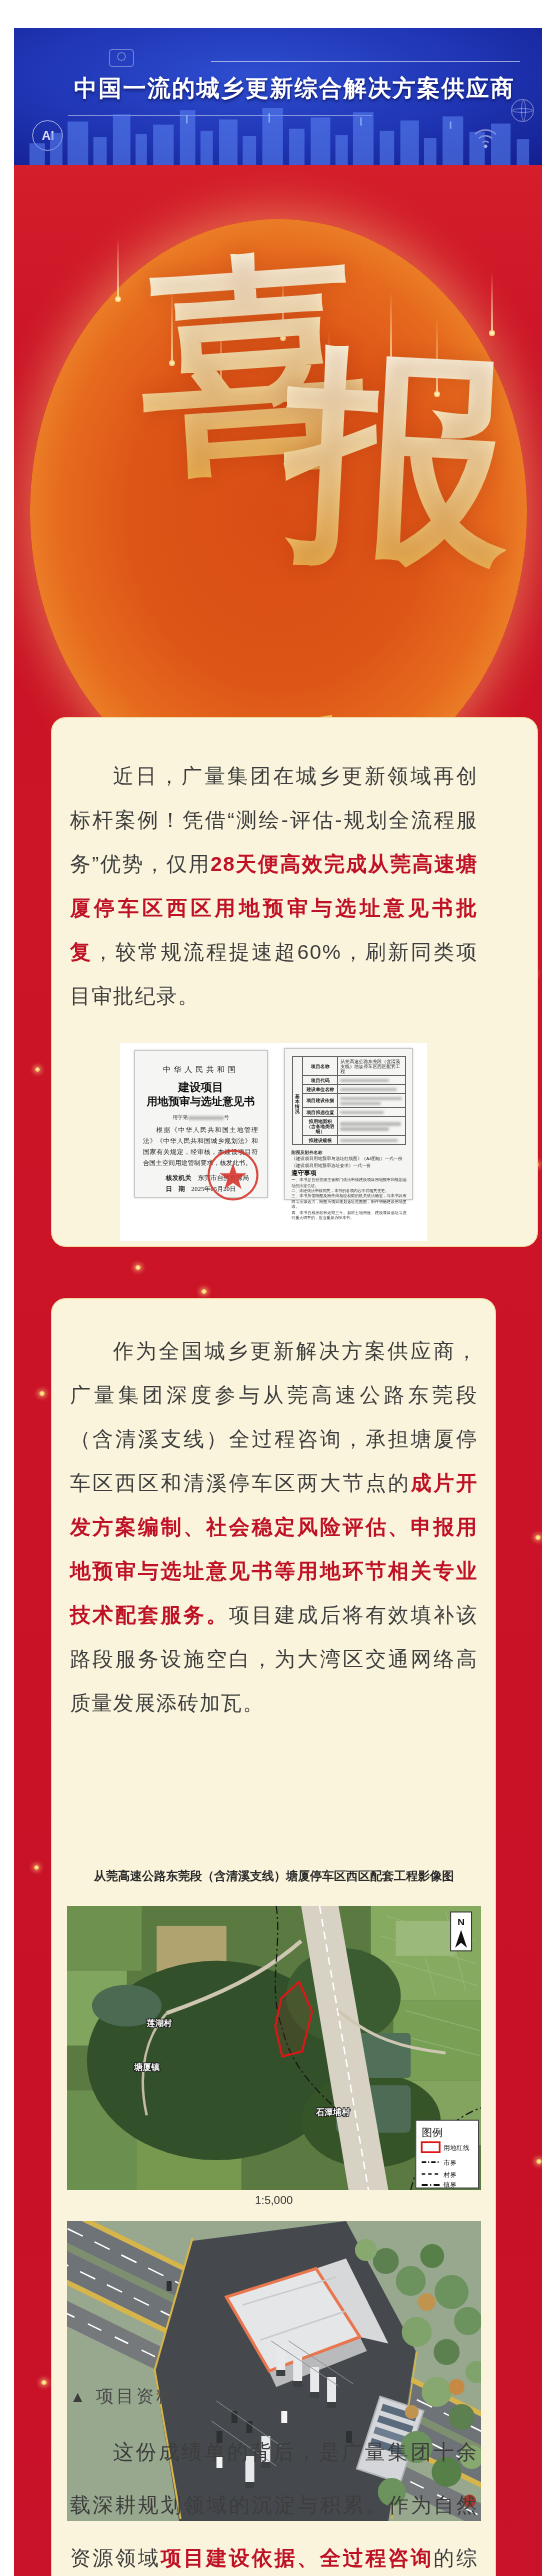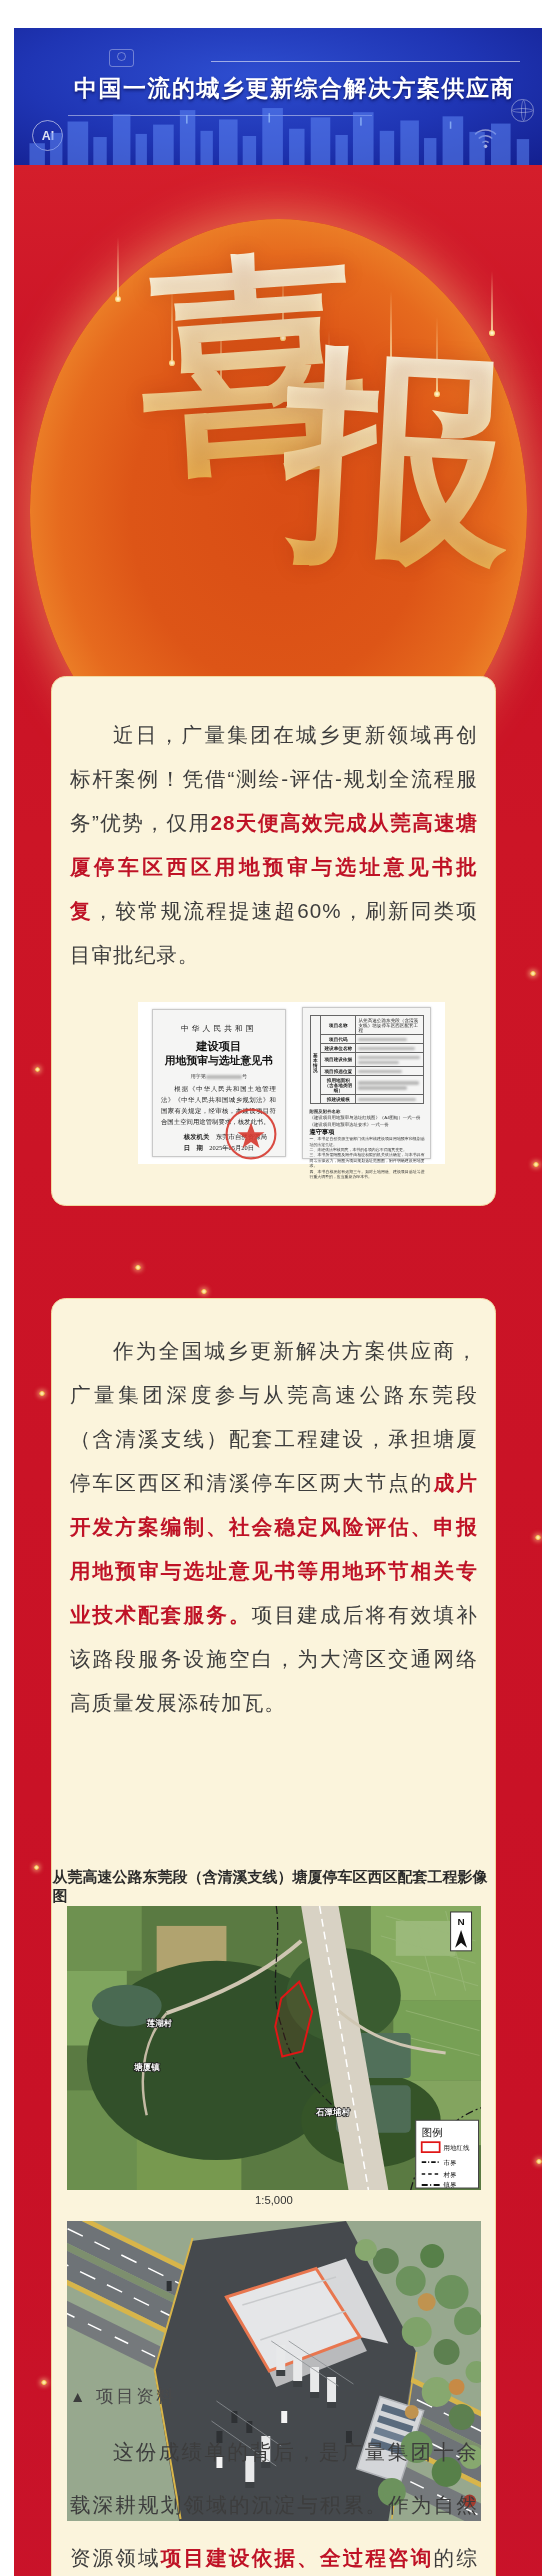--- a/index.html
+++ b/index.html
@@ -50,31 +50,31 @@
   .streak{width:1.5px;background:linear-gradient(180deg,rgba(255,230,170,0),rgba(255,230,170,.85));}
   .streak:after{content:"";position:absolute;left:-2.1px;bottom:-3.1px;width:5.7px;height:5.7px;border-radius:50%;
     background:radial-gradient(circle,#fff3cf 20%,#f7c768 70%,rgba(247,199,104,0) 100%);}
   .skyline-poster{left:46px;top:581px;width:435px;height:118px;}
   .sparkle{width:5.2px;height:5.2px;border-radius:50%;
     background:radial-gradient(circle,#ffe9ae 20%,#f2b84d 60%,rgba(242,184,77,0) 100%);
     box-shadow:0 0 4.6px 1.5px rgba(255,220,150,.55);}
 
   
   .card{background:#fbf4dc;border:1.5px solid #f2d9a2;border-radius:14.4px;}
-  .card1{left:37px;top:511px;width:443px;height:528px;}
+  .card1{left:37px;top:552px;width:443px;height:528px;padding-left:42px;}
   .card2{left:37px;top:1133px;width:443px;height:1535px;}
   .para{color:#3d3d3d;font-size:20.6px;line-height:44px;text-align:justify;
     letter-spacing:1px;text-indent:43px;}
   .hl{color:#bf1226;font-weight:bold;}
   .p1{left:17.5px;top:36px;width:408px;}
   .p2{left:17.5px;top:30px;width:408px;}
   .p3{left:17.5px;top:1126px;width:408px;line-height:53px;}
 
   
-  .cert{left:68px;top:325px;width:307px;height:162px;background:#ffffff;margin-left:18px;}
+  .cert{left:68px;top:325px;width:307px;height:198px;background:#ffffff;}
   .cert-page{background:#f5f5f4;border:0.5px solid #c9c9c9;box-shadow:0 0 2.1px rgba(0,0,0,.18);}
   .cert-left{left:13.4px;top:7.2px;width:132px;height:146px;}
   .cert-right{left:164px;top:5.2px;width:127px;height:150px;}
   .cl-country{top:13.4px;width:100%;text-align:center;font-size:7.7px;letter-spacing:3.1px;color:#222;
     font-family:"Liberation Serif", serif;}
   .cl-title1{top:29px;width:100%;text-align:center;font-size:11.3px;font-weight:bold;color:#111;
     font-family:Liberation Serif, serif;}
   .cl-title2{top:44px;width:100%;text-align:center;font-size:10.8px;font-weight:bold;color:#111;
     font-family:Liberation Sans, sans-serif;}
   .cl-serial{top:63px;width:100%;text-align:center;font-size:5.2px;color:#444;}
@@ -88,21 +88,21 @@
   .cr-table td{border:0.5px solid #666;font-size:4.6px;color:#222;padding:1.5px 2.1px;}
   .cr-key{width:32px;font-weight:bold;text-align:center;}
   .cr-side{width:6.7px;text-align:center;font-weight:bold;
     writing-mode:vertical-lr;letter-spacing:5.2px;}
   .cr-val .blur-bar{height:3.6px;}
   .cr-attach{left:6.2px;top:101px;width:114px;font-size:4.4px;color:#333;line-height:6.2px;}
   .cr-rules-t{left:6.2px;top:120px;font-size:6.2px;font-weight:bold;color:#111;}
   .cr-rules{left:6.2px;top:128px;width:115px;font-size:3.9px;color:#333;line-height:5.4px;text-align:justify;}
 
   
-  .map-title{left:0;top:569px;width:100%;text-align:left;font-size:15px;font-weight:bold;color:#2b2b2b;}
+  .map-title{left:0;top:569px;width:100%;text-align:center;font-size:12px;font-weight:bold;color:#2b2b2b;}
   .map-sub{left:0;top:590px;width:100%;text-align:center;font-size:10px;color:#555;margin-top:36px;}
   .map-img{left:14.4px;top:607px;width:414px;height:284px;}
   .map-scale{left:0;top:895px;width:100%;text-align:center;font-size:11.3px;color:#333;}
   .render-img{left:14.4px;top:922px;width:414px;height:300px;}
   .caption{left:17.5px;top:1085px;font-size:17.5px;color:#4a4a4a;letter-spacing:2.6px;}
   .caption .tri{color:#3c3c3c;font-size:15.5px;margin-right:8.2px;}
 </style>
 </head>
 <body>
 
@@ -270,21 +270,21 @@
             <div>一、本书是自然资源主管部门依法审核建设项目用地预审和规划选址的法定凭证。</div>
             <div>二、未经依法审核同意，本书的各项内容不得随意变更。</div>
             <div>三、本书所需附图及附件由相应权限的机关依法确定，与本书具有同等法律效力，附图为项目规划选址范围图，附件明确建设用地要求。</div>
             <div>四、本书自核发起有效期三年。如对土地用途、建设项目选址等进行重大调整的，应当重新办理本书。</div>
           </div>
         </div>
       </div>
     </div>
 
     <div class="abs card card2">
-      <div class="abs para p2"><span>作为全国城乡更新解决方案供应商，广量集团深度参与从莞高速公路东莞段（含清溪支线）配套工程建设，承担塘厦停车区西区和清溪停车区两大节点的</span><span class="hl">成片开发方案编制、社会稳定风险评估、申报用地预审与选址意见书等用地环节相关专业技术配套服务。</span><span>项目建成后将有效填补该路段服务设施空白，为大湾区交通网络高质量发展添砖加瓦。</span></div>
+      <div class="abs para p2"><span>作为全国城乡更新解决方案供应商，广量集团深度参与从莞高速公路东莞段（含清溪支线）全过程咨询，承担塘厦停车区西区和清溪停车区两大节点的</span><span class="hl">成片开发方案编制、社会稳定风险评估、申报用地预审与选址意见书等用地环节相关专业技术配套服务。</span><span>项目建成后将有效填补该路段服务设施空白，为大湾区交通网络高质量发展添砖加瓦。</span></div>
 
       <div class="abs map-title">从莞高速公路东莞段（含清溪支线）塘厦停车区西区配套工程影像图</div>
       <div class="abs map-sub">图幅号（F50G029002）</div>
 
       <svg class="abs map-img" viewBox="0 0 831 570" preserveAspectRatio="none">
         <rect x="0" y="0" width="831" height="570" fill="#5a7a42"></rect>
         <rect x="0" y="0" width="150" height="130" fill="#6e9150"></rect>
         <rect x="0" y="130" width="120" height="150" fill="#7fa55e"></rect>
         <rect x="610" y="0" width="221" height="190" fill="#86ab60"></rect>
         <rect x="655" y="190" width="176" height="160" fill="#77a055"></rect>

